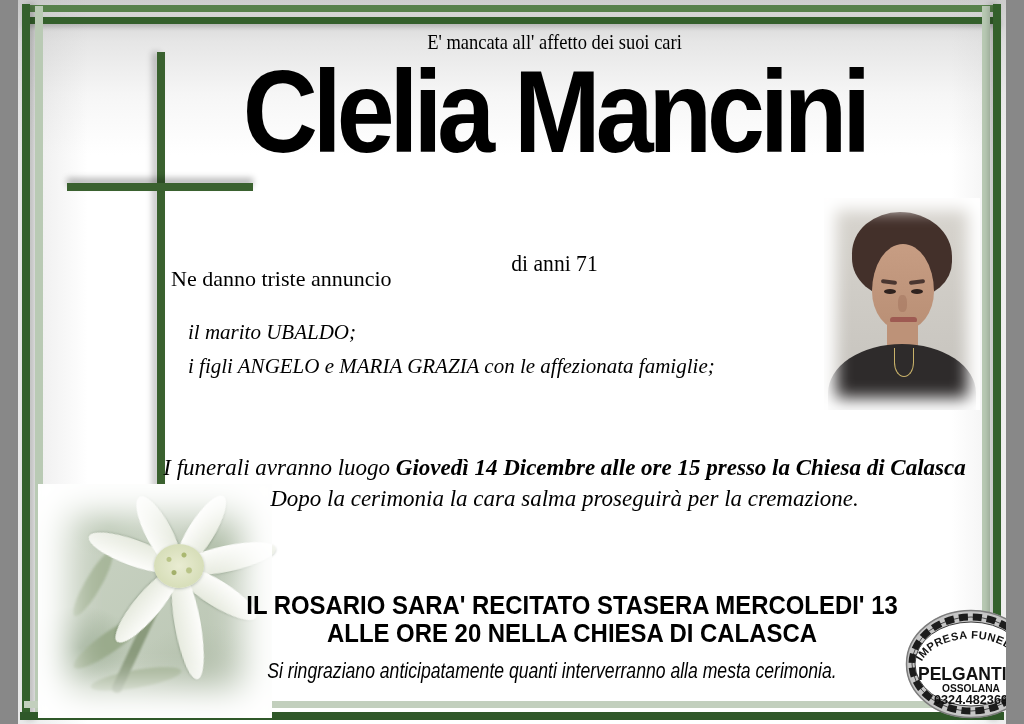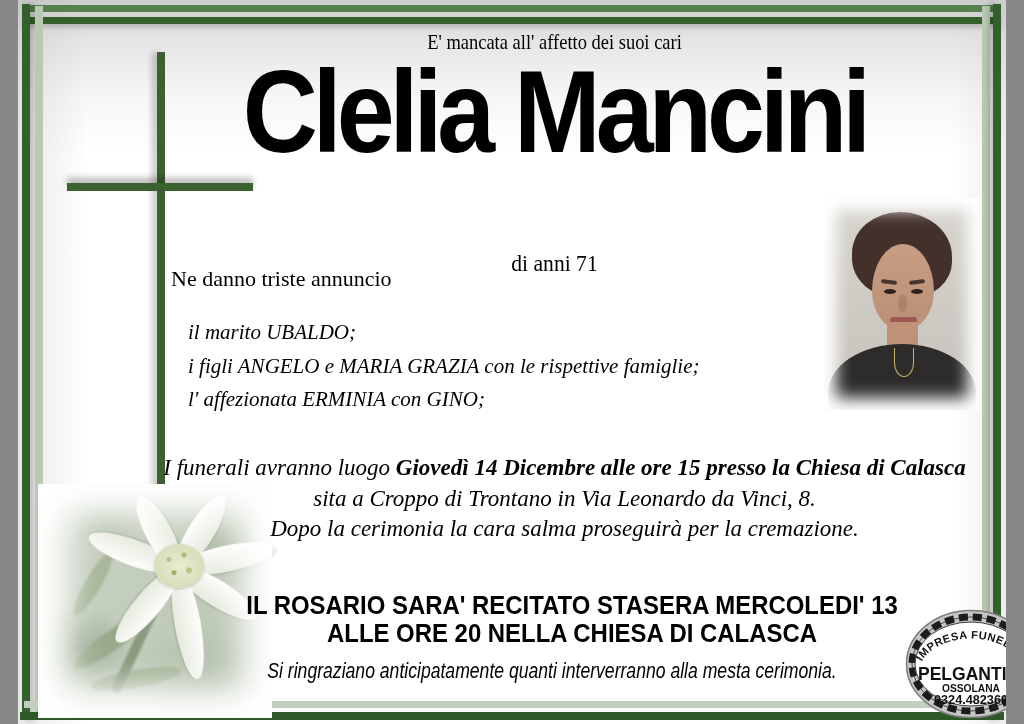--- a/index.html
+++ b/index.html
@@ -115,27 +115,25 @@
   <div class="cross-v"></div>
   <div class="cross-h"></div>
 
   <div class="intro">E' mancata all' affetto dei suoi cari</div>
   <div class="name">Clelia Mancini</div>
   <div class="age">di anni 71</div>
   <div class="notice">Ne danno triste annuncio</div>
 
   <div class="family">
     <div>il marito UBALDO;</div>
-    <div>i figli ANGELO e MARIA GRAZIA con le rispettive famiglie;</div>
-    <div>l' affezionata ERMINIA con GINO;</div>
+    <div>i figli ANGELO e MARIA GRAZIA con le affezionata famiglie;</div>
   </div>
 
   <div class="funeral">
     <div><span>I funerali avranno luogo </span><span class="b">Giovedì 14 Dicembre alle ore 15 presso la Chiesa di Calasca</span></div>
-    <div>sita a Croppo di Trontano in Via Leonardo da Vinci, 8.</div>
     <div>Dopo la cerimonia la cara salma proseguirà per la cremazione.</div>
   </div>
 
   <div class="rosary">
     <div>IL ROSARIO SARA' RECITATO STASERA MERCOLEDI' 13</div>
     <div>ALLE ORE 20 NELLA CHIESA DI CALASCA</div>
   </div>
 
   <div class="thanks">Si ringraziano anticipatamente quanti interverranno alla mesta cerimonia.</div>
 

